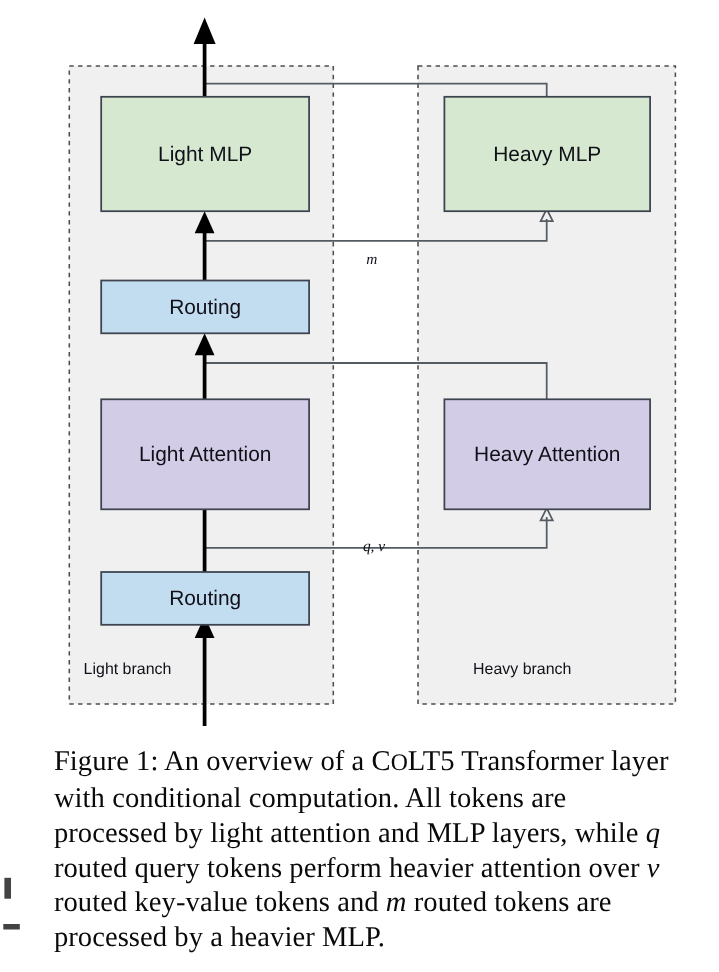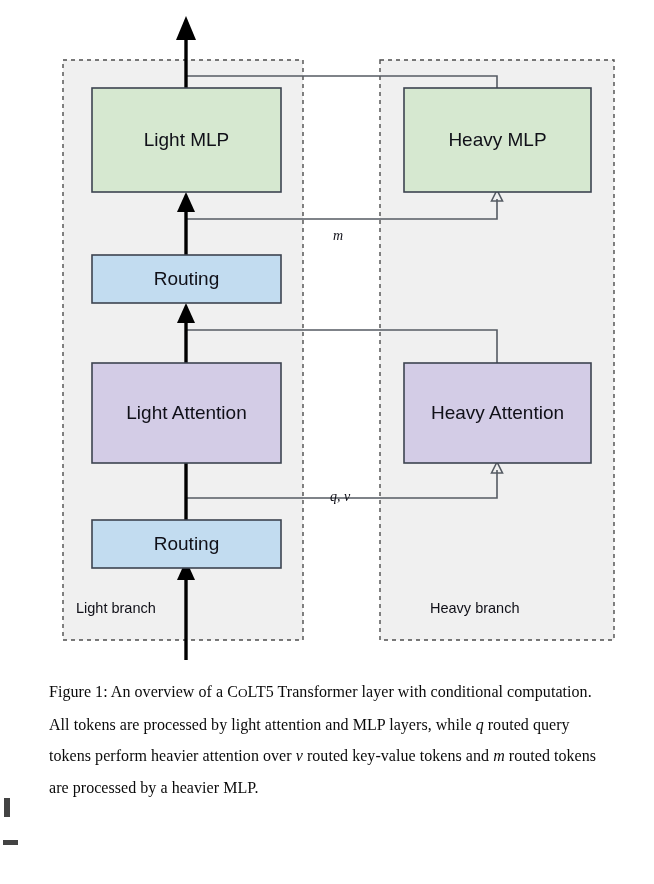--- a/index.html
+++ b/index.html
@@ -76,21 +76,21 @@
     fill: none;
     stroke: #555b63;
     stroke-width: 1.6;
   }
   .caption {
     position: absolute;
     left: 49px;
     top: 676px;
     width: 565px;
     font-family: "Liberation Serif", serif;
-    font-size: 16px;
+    font-size: 26px;
     line-height: 31.6px;
     color: #0a0a0a;
     text-align: left;
     letter-spacing: 0.05px;
   }
   .caption .mathvar {
     font-style: italic;
     font-family: "Liberation Serif", serif;
   }
   .caption .smallcap {

